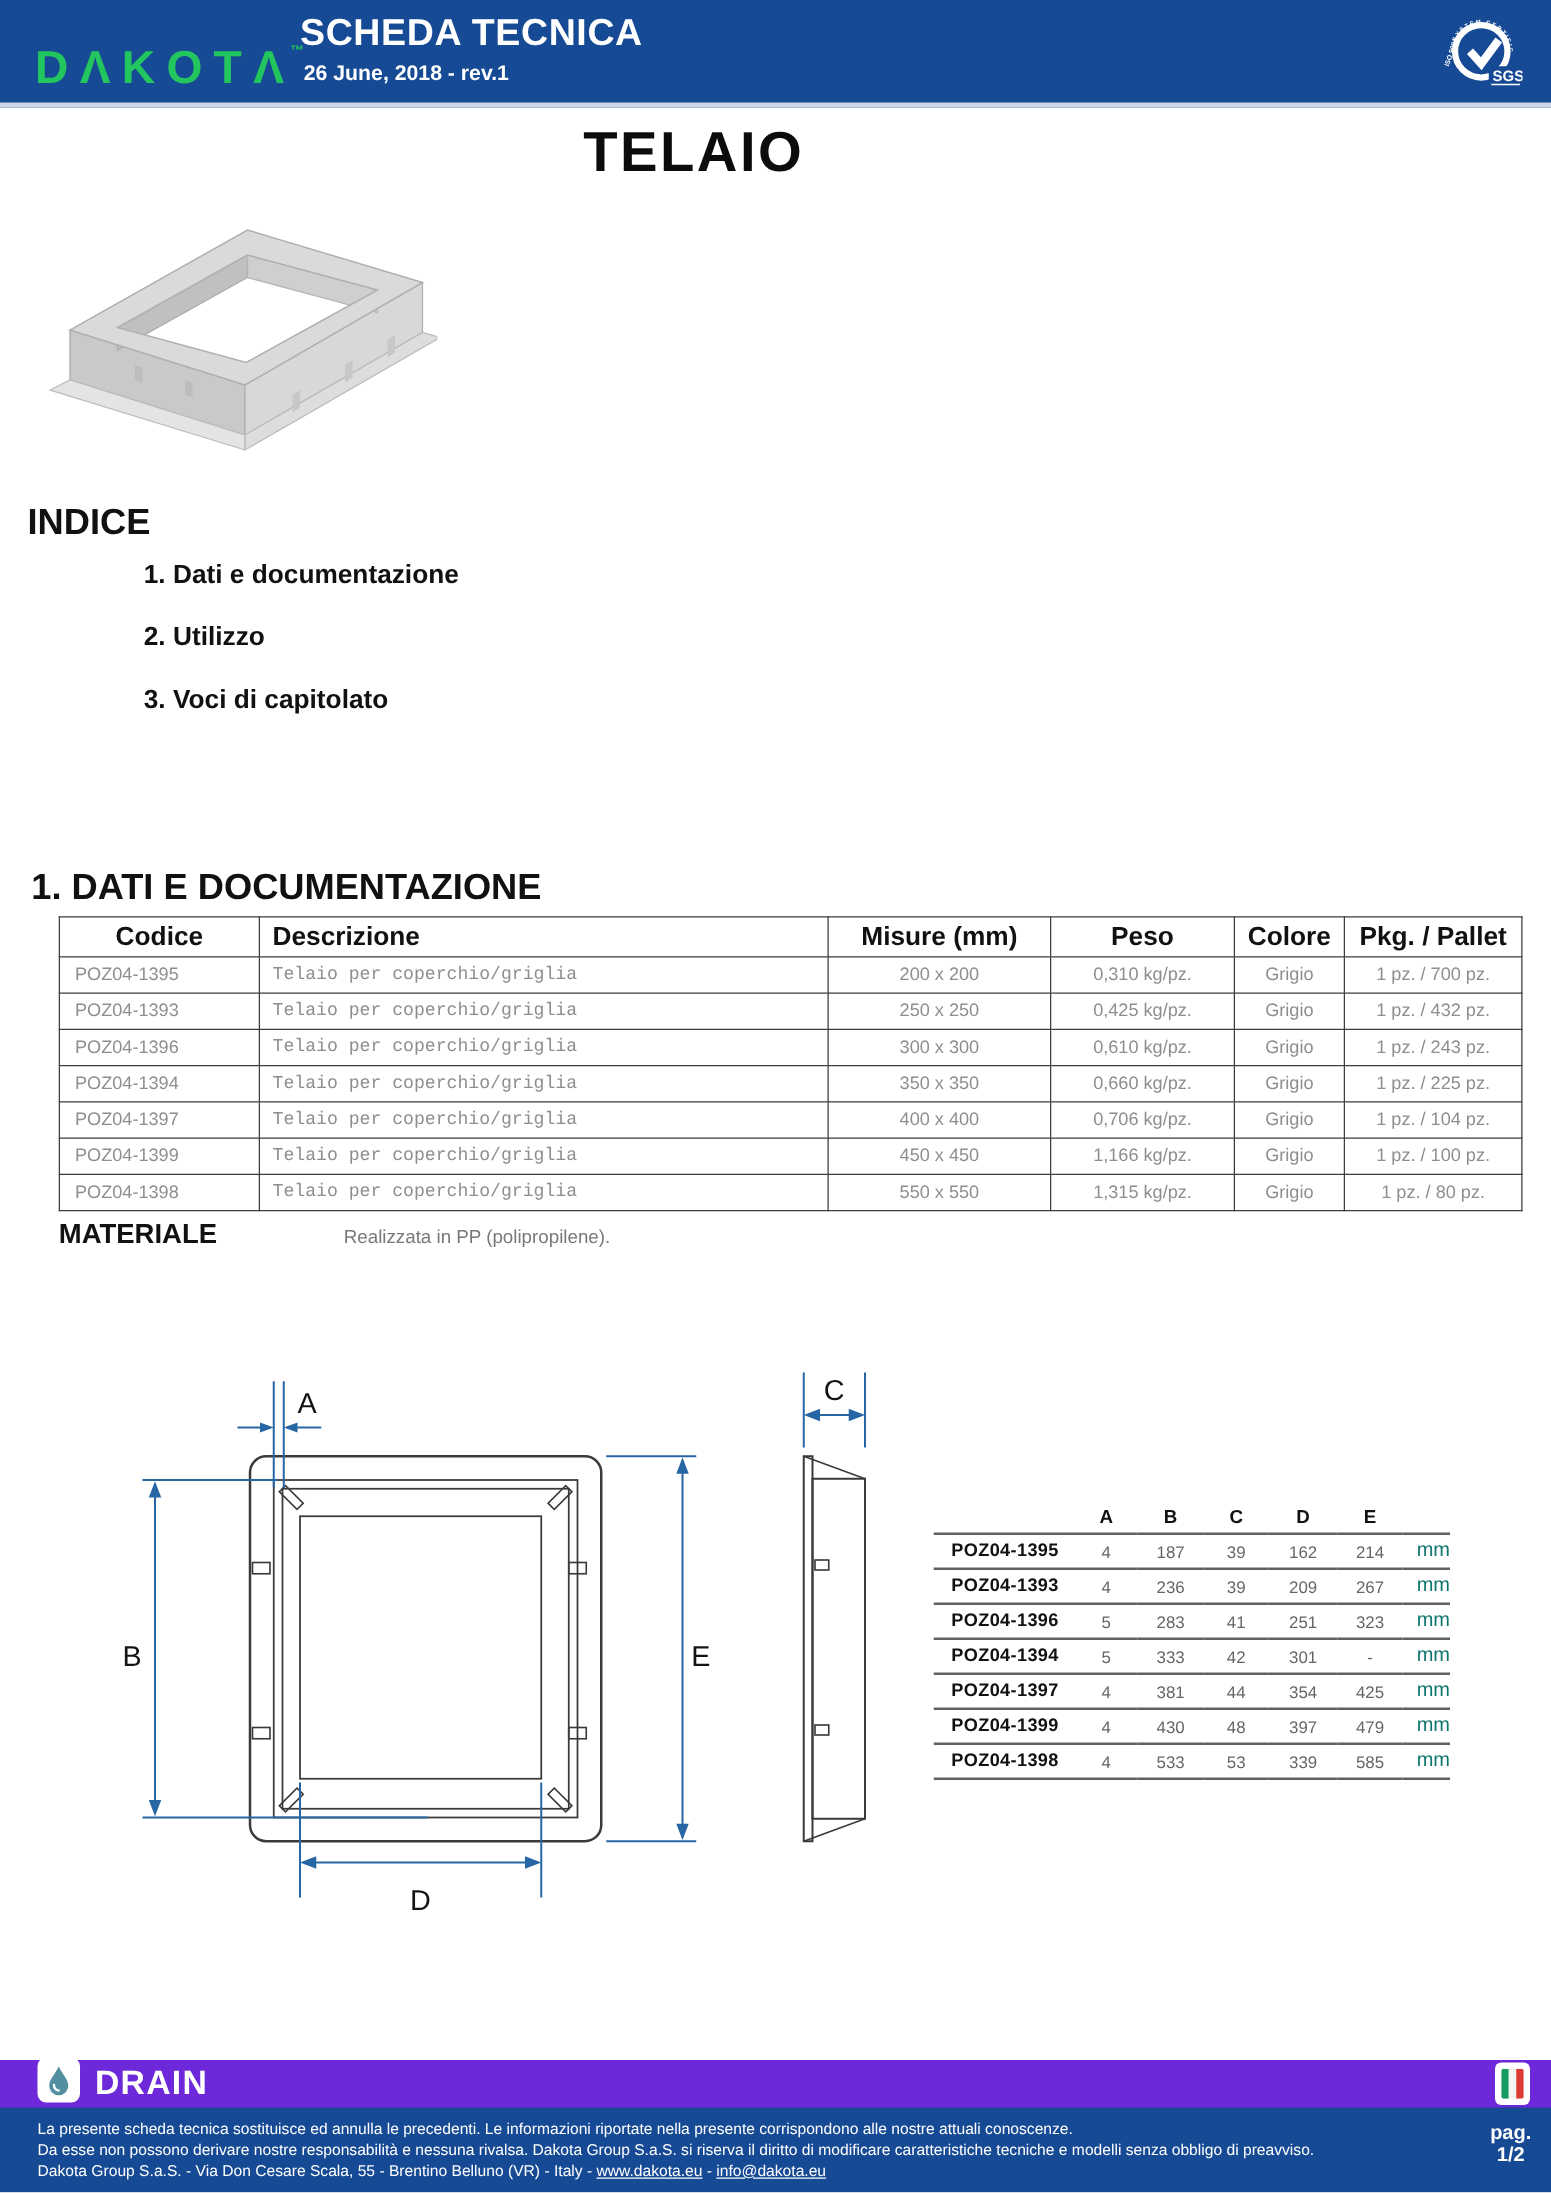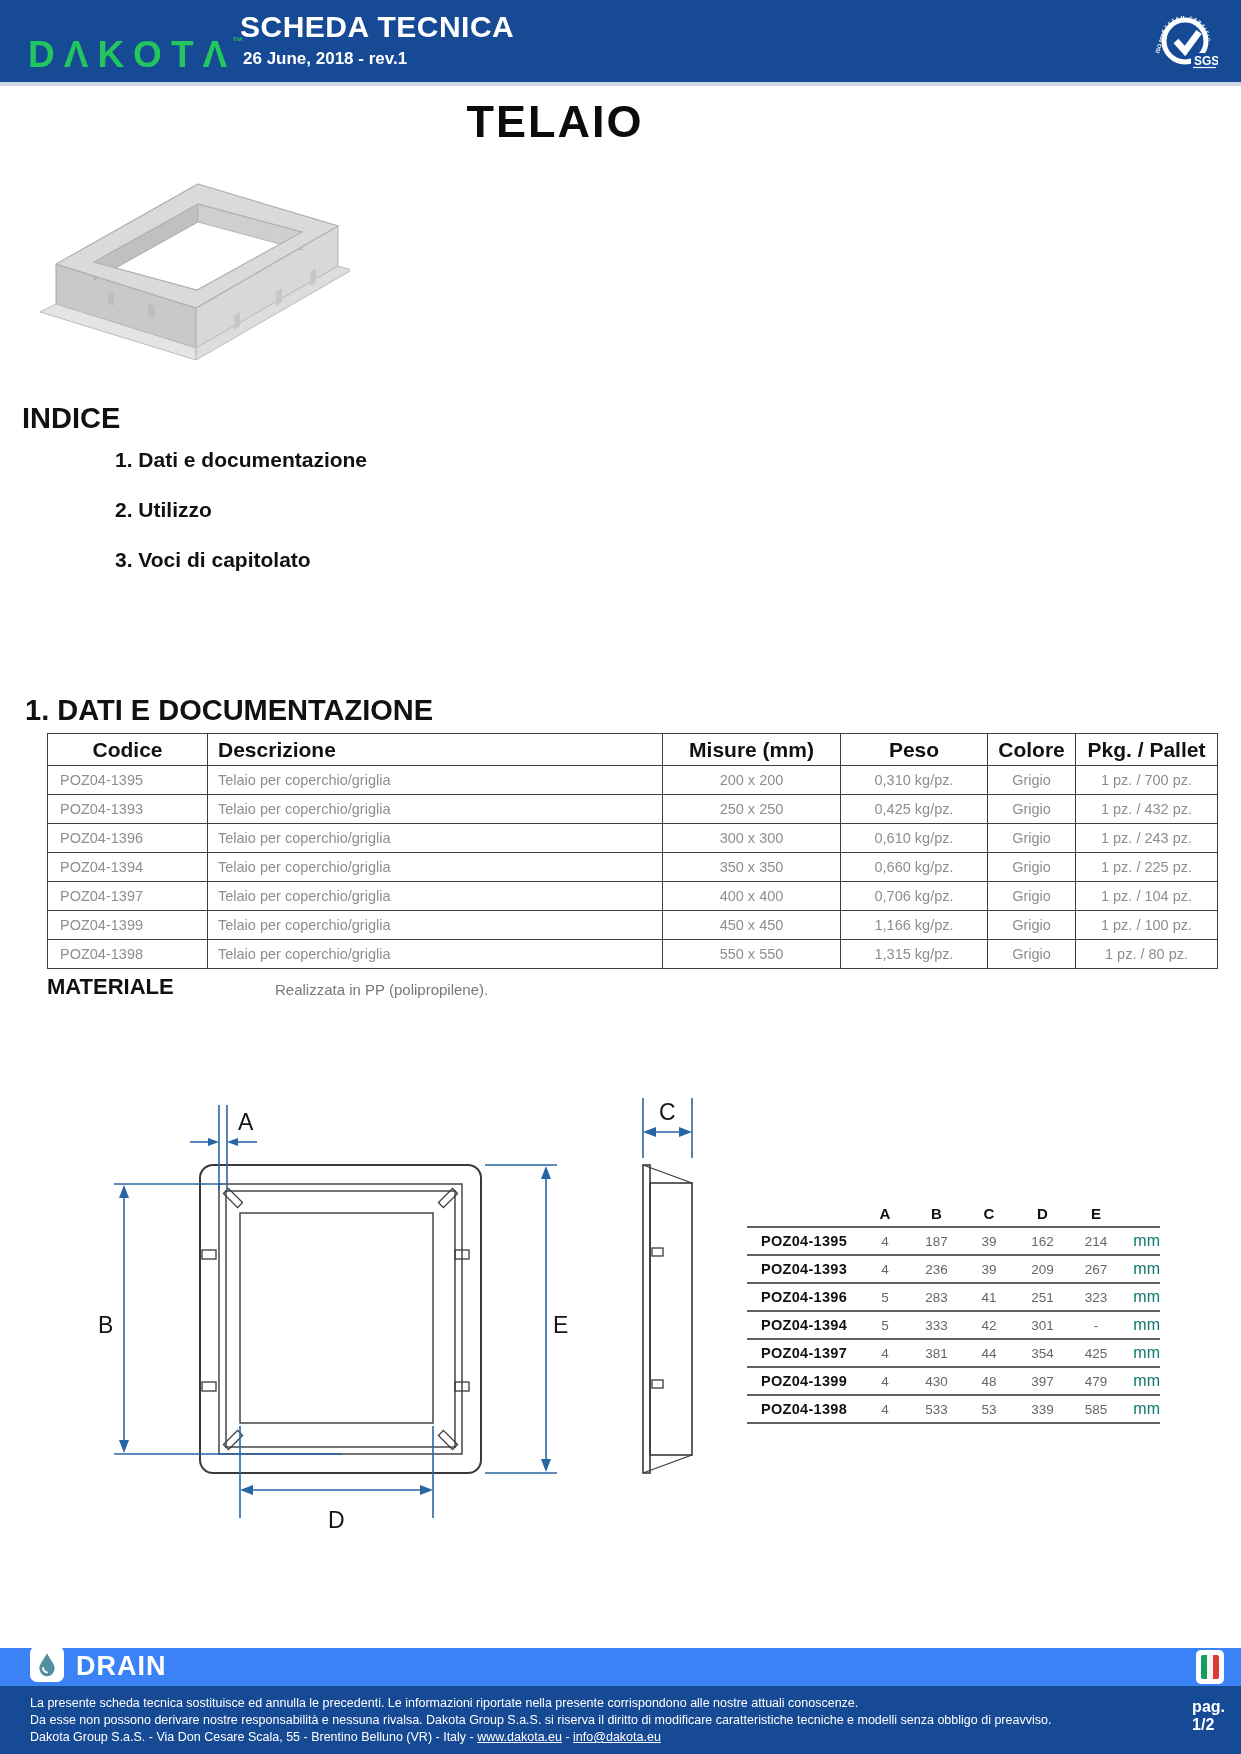--- a/index.html
+++ b/index.html
@@ -44,21 +44,21 @@
   .indice-item { font-size:21px; font-weight:bold; color:#111; margin-bottom:27px; line-height:23px; }
 
   
   .sec-h { position:absolute; left:25px; top:694px; font-size:29px; font-weight:bold; color:#111; }
   table.pt { position:absolute; left:47px; top:733px; width:1170px; border-collapse:collapse; table-layout:fixed; }
   .pt th, .pt td { border:1px solid #3d3d3d; overflow:hidden; white-space:nowrap; }
   .pt th { font-size:21px; font-weight:bold; color:#111; height:29px; text-align:center; }
   .pt th.hleft { text-align:left; padding-left:10px; }
   .pt td { font-size:14.5px; color:#8e8e8e; height:26px; text-align:center; }
   .pt td.col0 { text-align:left; padding-left:12px; }
-  .pt td.col1 { text-align:left; padding-left:10px; }
+  .pt td.col1 { text-align:left; padding-left:10px;font-family:Liberation Mono, monospace; }
   .mat-label { position:absolute; left:47px; top:974px; font-size:22px; font-weight:bold; color:#111; }
   .mat-text  { position:absolute; left:275px; top:981px; font-size:15px; color:#787878; }
 
   
   .front-svg { position:absolute; left:90px; top:1090px; }
   .side-svg  { position:absolute; left:633px; top:1090px; }
   .draw-line { stroke:#3a3a3a; fill:none; }
   .dim-line  { stroke:#2766a5; stroke-width:1.6; fill:none; }
   .dim-head  { fill:#2766a5; stroke:none; }
   .dim-label { fill:#141414; font-size:23px; font-family:"Liberation Sans","DejaVu Sans",sans-serif; }
@@ -66,34 +66,34 @@
   
   table.dt { position:absolute; left:747px; top:1200px; width:413px; border-collapse:collapse; table-layout:fixed; }
   .dt th, .dt td { padding:0; height:26px; white-space:nowrap; }
   .dt thead th { font-size:15px; font-weight:bold; color:#111; text-align:center; }
   .dt thead tr, .dt tbody tr { border-bottom:2px solid #606060; }
   .dt td.dcode { font-weight:bold; font-size:14.5px; color:#111; text-align:left; padding-left:14px; letter-spacing:0.3px; }
   .dt td.dval { font-size:13.5px; color:#666; text-align:center; }
   .dt td.dunit { font-size:16px; color:#0f766e; text-align:right; }
 
   
-  .teal-band { position:absolute; left:0; top:1648px; width:1241px; height:49px; background:#3b82f6; }
+  .teal-band { position:absolute; left:0; top:1648px; width:1241px; height:49px; background:#6d28d9; }
   .drop-badge {
     position:absolute; left:30px; top:-2px; width:34px; height:36px;
     background:#fff; border-radius:7px; display:flex; align-items:center; justify-content:center;
   }
   .drain { position:absolute; left:76px; top:3px; color:#fff; font-size:27px; font-weight:bold; letter-spacing:1px; }
   .flag-badge {
     position:absolute; left:1196px; top:2px; width:28px; height:34px;
     background:#fff; border-radius:5px; display:flex; align-items:center; justify-content:center;
   }
   .blue-band { position:absolute; left:0; top:1686px; width:1241px; height:68px; background:#174a94; }
   .fline { position:absolute; left:30px; color:#fff; font-size:12.5px; width:1100px; }
   .fline a { color:#fff; text-decoration:underline; }
-  .pag { position:absolute; right:16px; top:12px; text-align:left; color:#fff; font-weight:bold; }
+  .pag { position:absolute; right:16px; top:12px; text-align:center; color:#fff; font-weight:bold; }
   .pag-label { font-size:16px; line-height:18px; }
   .pag-num { font-size:16px; line-height:18px; }
 </style>
 </head>
 <body>
 
 <div class="page">
 
   <div class="header">
     <div class="brand"><span>DΛKOTΛ</span><sup>™</sup></div>

